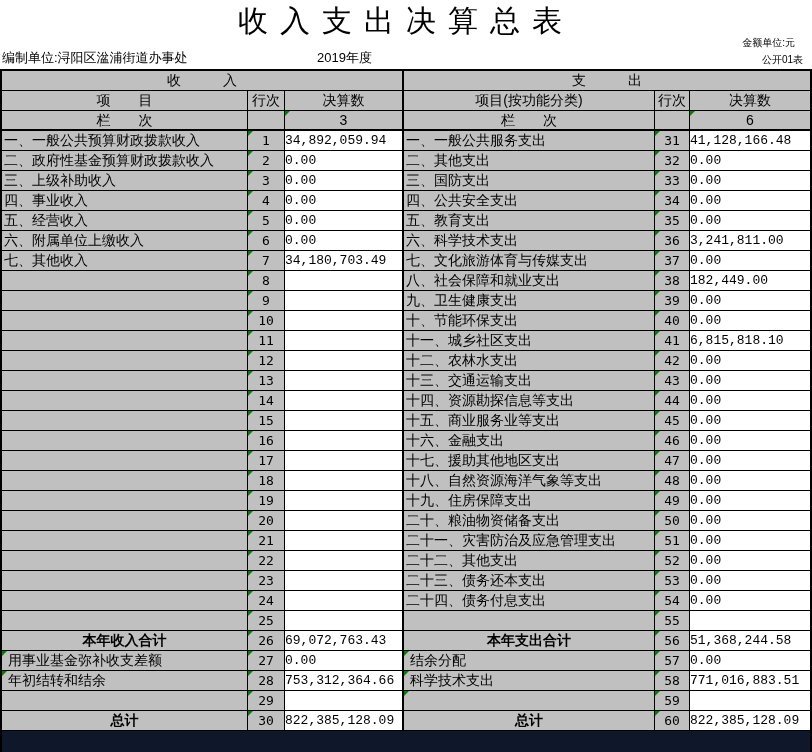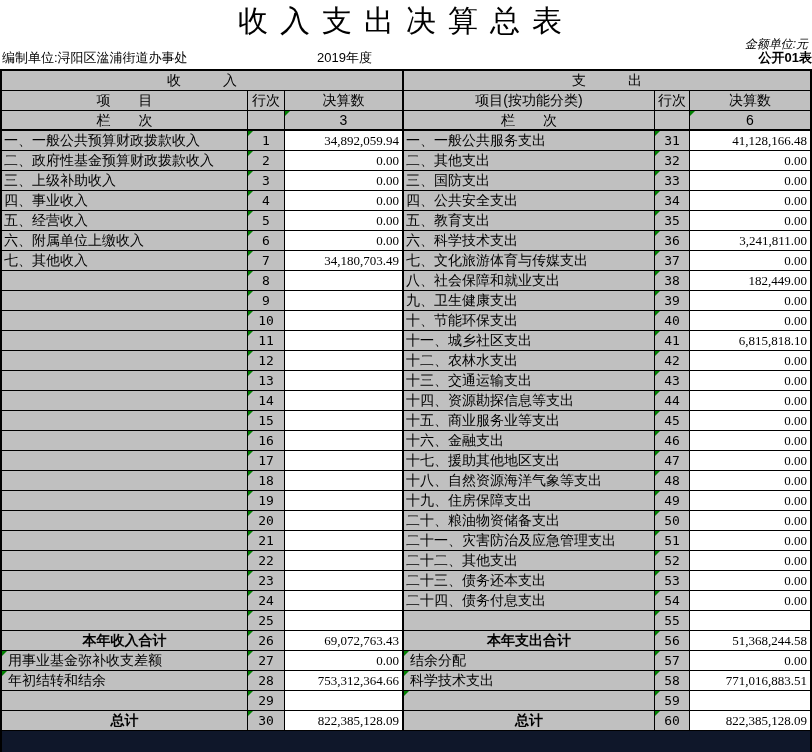--- a/index.html
+++ b/index.html
@@ -1,39 +1,39 @@
 <!DOCTYPE html>
 <html><head>
 <meta charset="utf-8">
 <style>
   html,body{margin:0;padding:0;background:#fff;}
   .page{position:relative;width:812px;height:752px;background:#ffffff;overflow:hidden;
         font-family:"Liberation Sans",sans-serif;color:#000;}
   .topbar{position:relative;height:69px;}
   .title{position:absolute;top:1px;left:0;right:0;text-align:center;
          font-family:"Liberation Serif",serif;font-weight:normal;font-size:30px;letter-spacing:12px;}
-  .unit{position:absolute;top:36px;right:4px;font-size:12px;font-style:italic;}
+  .unit{position:absolute;top:36px;right:17px;font-size:10px;}
   .meta-left{position:absolute;bottom:2px;left:2px;font-size:13px;}
   .year{position:absolute;bottom:2px;left:317px;font-size:13px;}
-  .code{position:absolute;bottom:2px;right:0;font-size:13px;font-weight:bold;}
+  .code{position:absolute;bottom:2px;right:9px;font-size:10px;}
 
   .tablebox{box-sizing:border-box;width:812px;border:2px solid #000;background:#0f172a;}
   .grid{display:grid;grid-template-columns:246px 37px 118px 252px 35px 120px;grid-auto-rows:20px;}
   .cell{position:relative;box-sizing:border-box;overflow:hidden;
         border-right:1px solid #000;border-bottom:1px solid #000;
         background:#c0c0c0;font-size:14px;line-height:19px;white-space:pre;}
   .cell.nr{border-right:none;}
   .cell.dl{border-left:1px solid #000;}
   .cell.thickb{border-bottom-width:2px;}
   .hdr{text-align:center;}
   .c-item{padding-left:2px;text-align:left;}
   .c-item.bold{font-weight:bold;text-align:center;padding-left:0;}
   .c-line{text-align:center;font-family:"DejaVu Sans Mono",monospace;font-size:13px;}
-  .c-num{background:#ffffff;text-align:right;padding-right:3px;
-         font-family:Liberation Serif, serif;font-size:13px;}
+  .c-num{background:#ffffff;text-align:left;padding-right:10px;
+         font-family:Liberation Mono, monospace;font-size:13px;}
   .tri{position:absolute;top:0;left:0;width:0;height:0;
        border-top:5px solid #008000;border-right:5px solid transparent;}
   .note{box-sizing:border-box;height:17px;line-height:15px;font-size:13px;padding-left:12px;
         background:#fff;white-space:pre;margin-top:35px;}
 </style>
 </head>
 <body>
 
 <div class="page">
 

